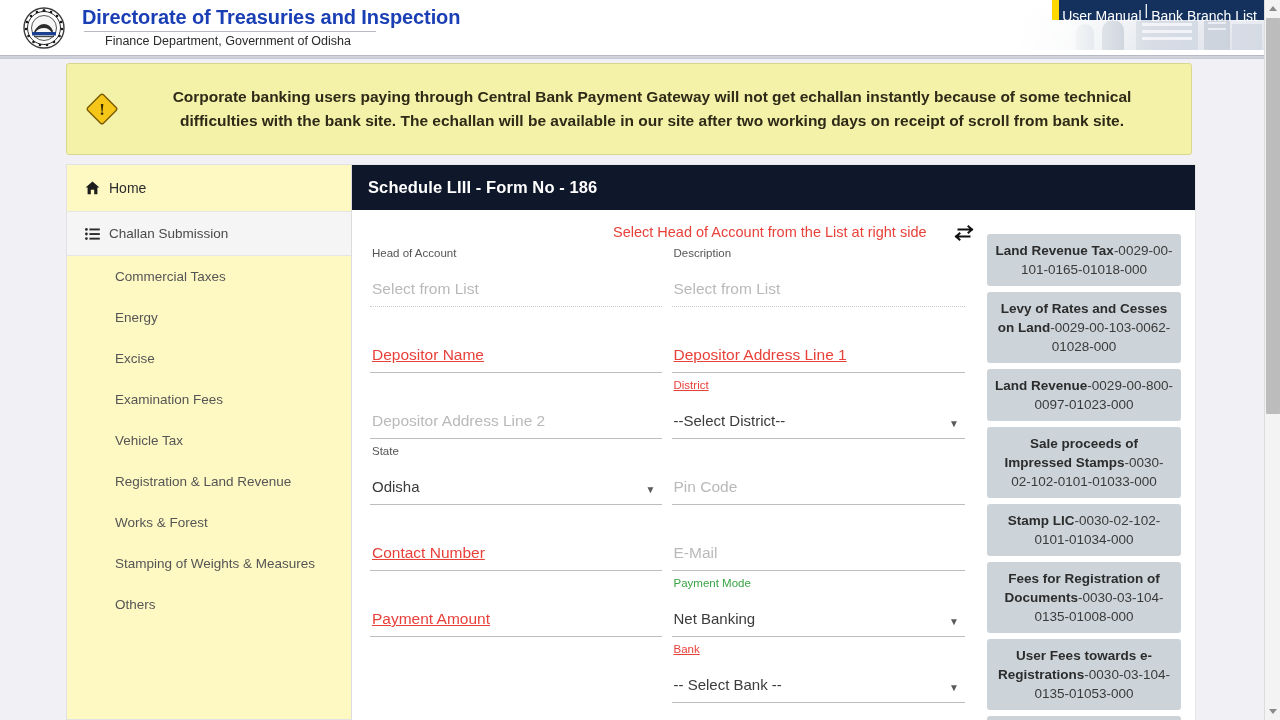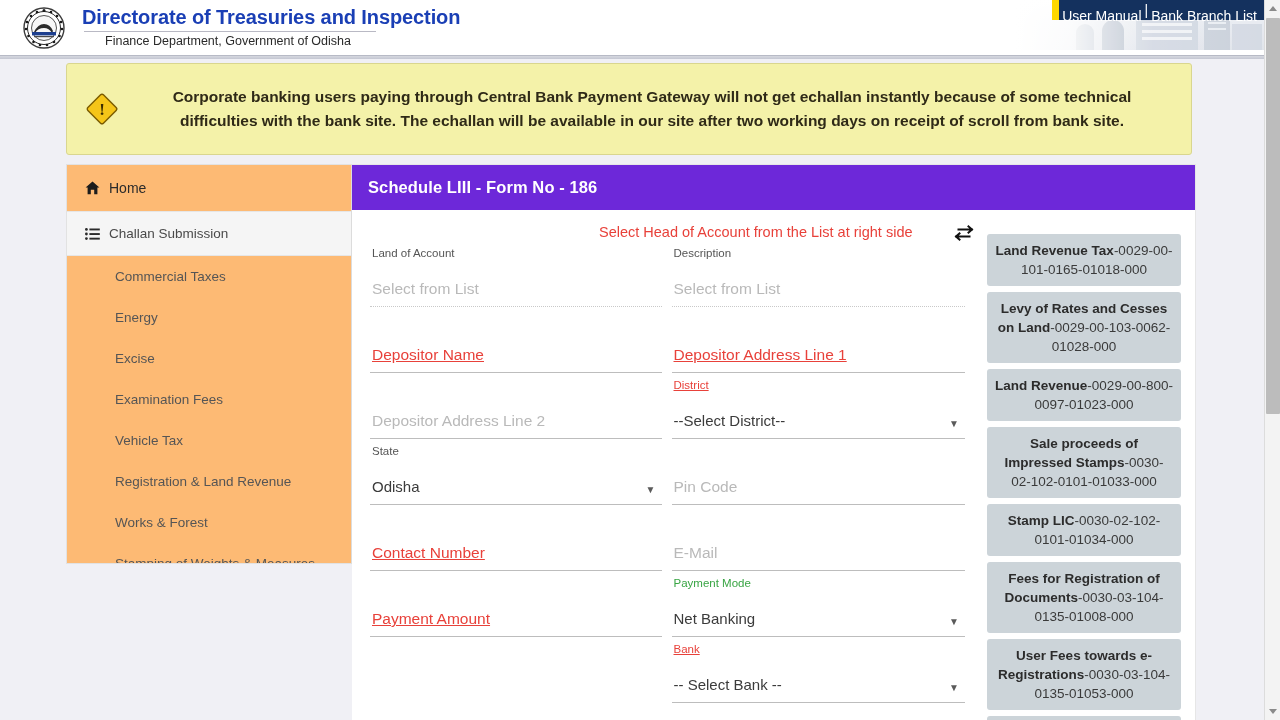--- a/index.html
+++ b/index.html
@@ -100,24 +100,24 @@
   .main {
     position: absolute; left: 66px; top: 164px;
     width: 1130px;
     display: flex;
     gap: 0;
   }
 
   
   .sidebar {
     width: 286px; flex: 0 0 286px;
-    background: #fdba74;
+    background: #fef9c3;
     border: 1px solid #e2e2e2;
     border-right: 1px solid #dcdcdc;
-    height: 400px;
+    height: 556px;
     overflow: hidden;
   }
   .side-home {
     display: flex; align-items: center; gap: 9px;
     padding: 15px 18px 15px 18px;
     border-bottom: 1px solid #e6e6e6;
     font-size: 14px; color: #2b2b2b;
     cursor: pointer;
   }
   .side-section {
@@ -138,35 +138,35 @@
 
   
   .card {
     flex: 1;
     background: #ffffff;
     border: 1px solid #e6e6e6;
     border-left: none;
     min-height: 556px;
   }
   .card-head {
-    background: #6d28d9;
+    background: #0f172a;
     color: #ffffff;
     font-size: 16.5px; font-weight: bold;
     padding: 13px 16px;
     letter-spacing: 0.1px;
   }
   .card-body {
     display: flex;
     padding: 14px 0 0 0;
   }
 
   .form-area { flex: 1; padding: 0 14px 0 18px; position: relative; }
   .hint-row { position: relative; height: 22px; }
   .hint-text {
-    position: absolute; left: 229px; top: 0;
+    position: absolute; left: 243px; top: 0;
     color: #e8413a; font-size: 14.5px; white-space: nowrap;
   }
   .swap-icon {
     position: absolute; left: 584px; top: 1px;
   }
 
   .frow { display: flex; gap: 0; }
   .fcol { width: 50%; padding-right: 6px; }
   .fcol.right { padding-left: 4px; padding-right: 0; }
 
@@ -374,21 +374,21 @@
             <svg width="20" height="16" viewBox="0 0 20 16">
               <path d="M4.5 4.5 L18 4.5 M14.5 1.4 L18 4.5 L14.5 7.6" stroke="#111" stroke-width="2" fill="none" stroke-linecap="square"></path>
               <path d="M15.5 11.5 L2 11.5 M5.5 8.4 L2 11.5 L5.5 14.6" stroke="#111" stroke-width="2" fill="none" stroke-linecap="square"></path>
             </svg>
           </div>
         </div>
 
         <div class="frow">
           <div class="fcol">
             <div class="field">
-              <div class="flabel gray">Land of Account</div>
+              <div class="flabel gray">Head of Account</div>
               <div class="fvalue big-placeholder">Select from List</div>
               <div class="funder dotted"></div>
             </div>
           </div>
           <div class="fcol right">
             <div class="field">
               <div class="flabel gray">Description</div>
               <div class="fvalue big-placeholder">Select from List</div>
               <div class="funder dotted"></div>
             </div>

